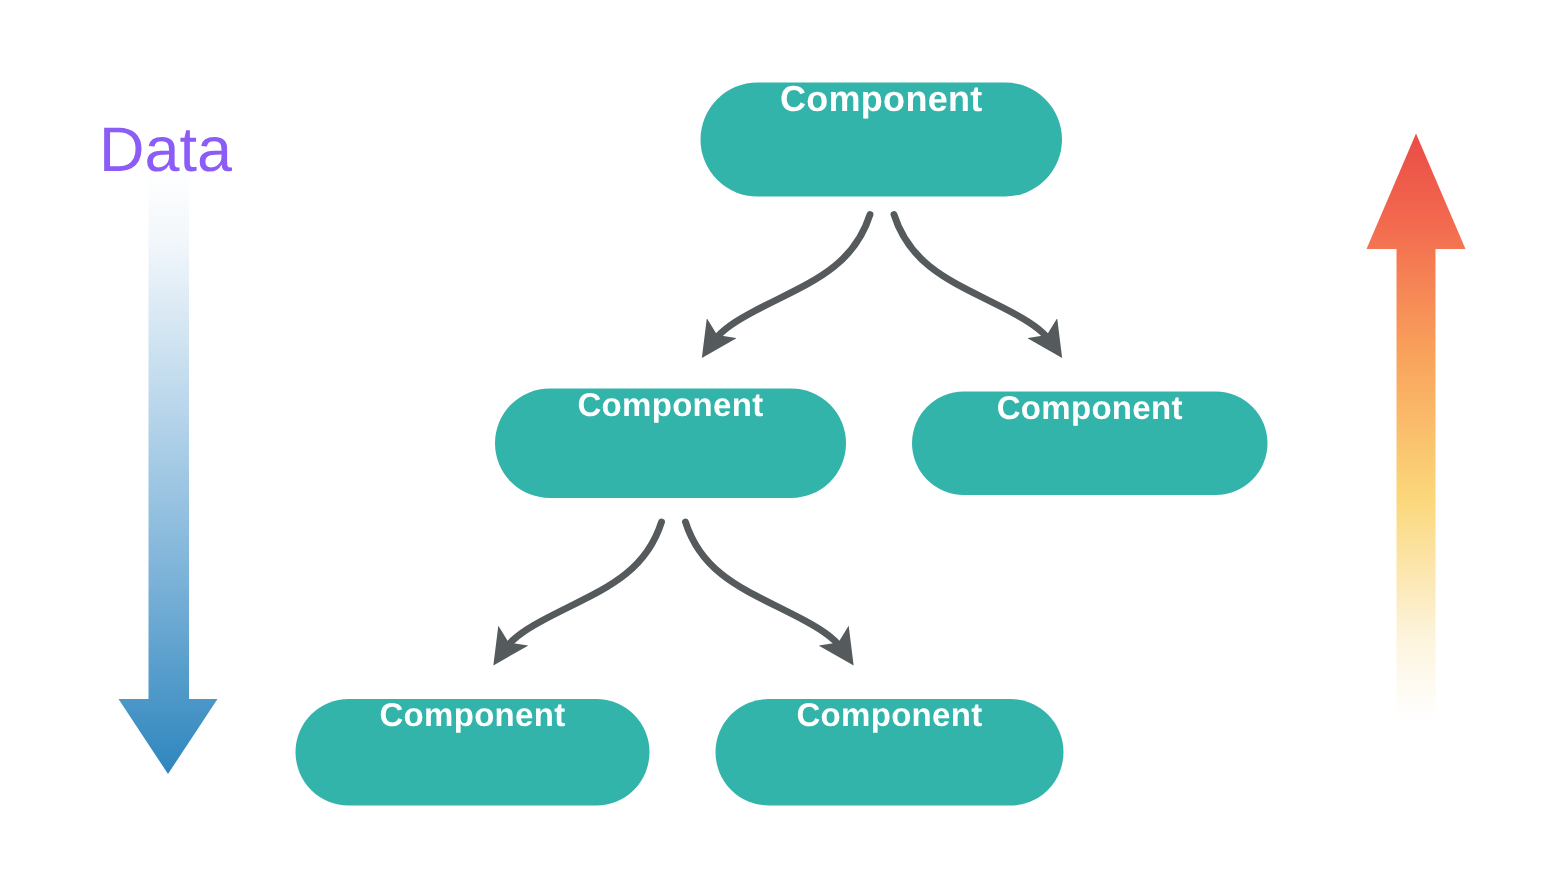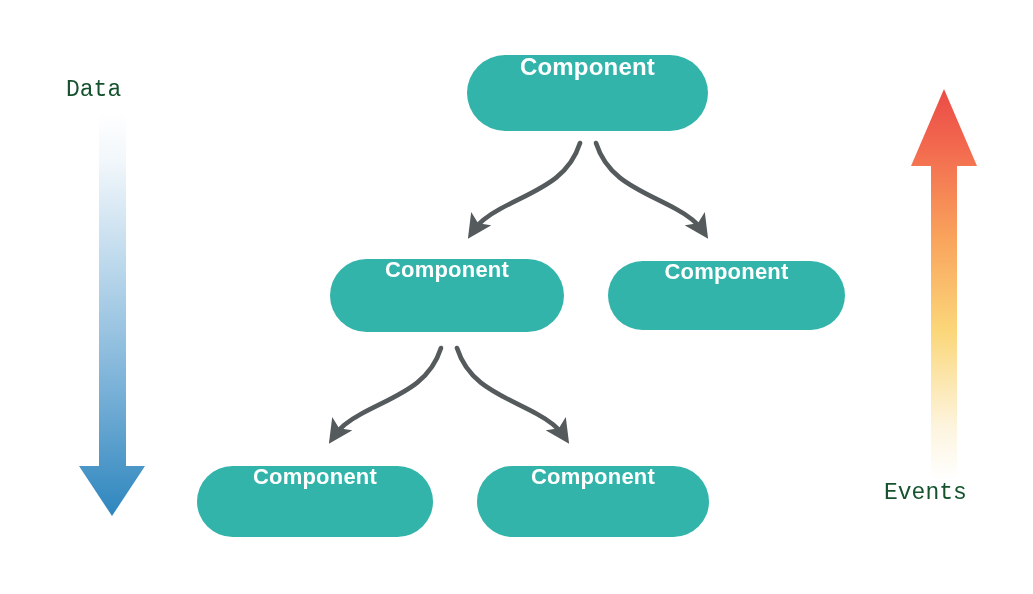--- a/index.html
+++ b/index.html
@@ -58,26 +58,25 @@
   .axis-svg {
     position: absolute;
     top: 0;
     left: 0;
     width: 1033px;
     height: 594px;
     pointer-events: none;
   }
   .axis-label {
     position: absolute;
-    color: #14532d;
-    font-size: 23px;
+    color: #8b5cf6;
+    font-size: 42px;
     line-height: 1;
     white-space: nowrap;
     user-select: none;
-    font-family: Liberation Mono, monospace;
   }
   #label-data { left: 66px; top: 79px; }
   #label-events { left: 884px; top: 482px; }
 </style>
 </head>
 <body>
 
 <div id="canvas">
 
   <svg class="axis-svg" viewBox="0 0 1033 594" xmlns="http://www.w3.org/2000/svg">
@@ -132,15 +131,14 @@
   <div class="node" id="node-leaf-left">
     <span class="node-label">Component</span>
   </div>
 
   <div class="node" id="node-leaf-right">
     <span class="node-label">Component</span>
   </div>
 
   <div class="axis-label" id="label-data">Data</div>
 
-  <div class="axis-label" id="label-events">Events</div>
 
 </div>
 
 </body></html>

